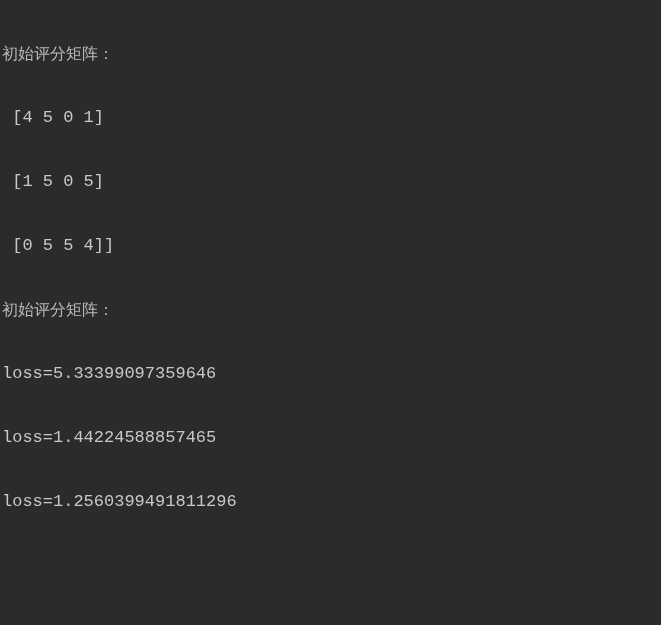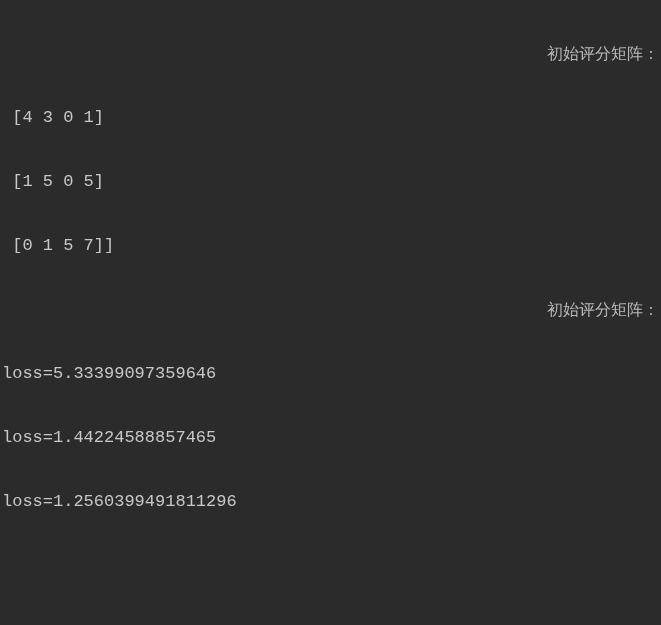--- a/index.html
+++ b/index.html
@@ -20,31 +20,30 @@
     position: relative;
     box-sizing: border-box;
   }
   .line {
     display: block;
   }
   .cn {
     font-family: "Microsoft YaHei", "SimHei", sans-serif;
     color: #b8b8b8;
     font-size: 16px;
-    text-align: right;
   }
 </style>
 </head>
 <body>
 
 <div class="terminal">
 <span class="line cn">初始评分矩阵：</span>
-<span class="line"> [4 3 0 1]</span>
+<span class="line"> [4 5 0 1]</span>
 <span class="line"> [1 5 0 5]</span>
-<span class="line"> [0 1 5 7]]</span>
+<span class="line"> [0 5 5 4]]</span>
 <span class="line cn">初始评分矩阵：</span>
 <span class="line">loss=5.33399097359646</span>
 <span class="line">loss=1.44224588857465</span>
 <span class="line">loss=1.2560399491811296</span>
 
 
 
 
 
 

